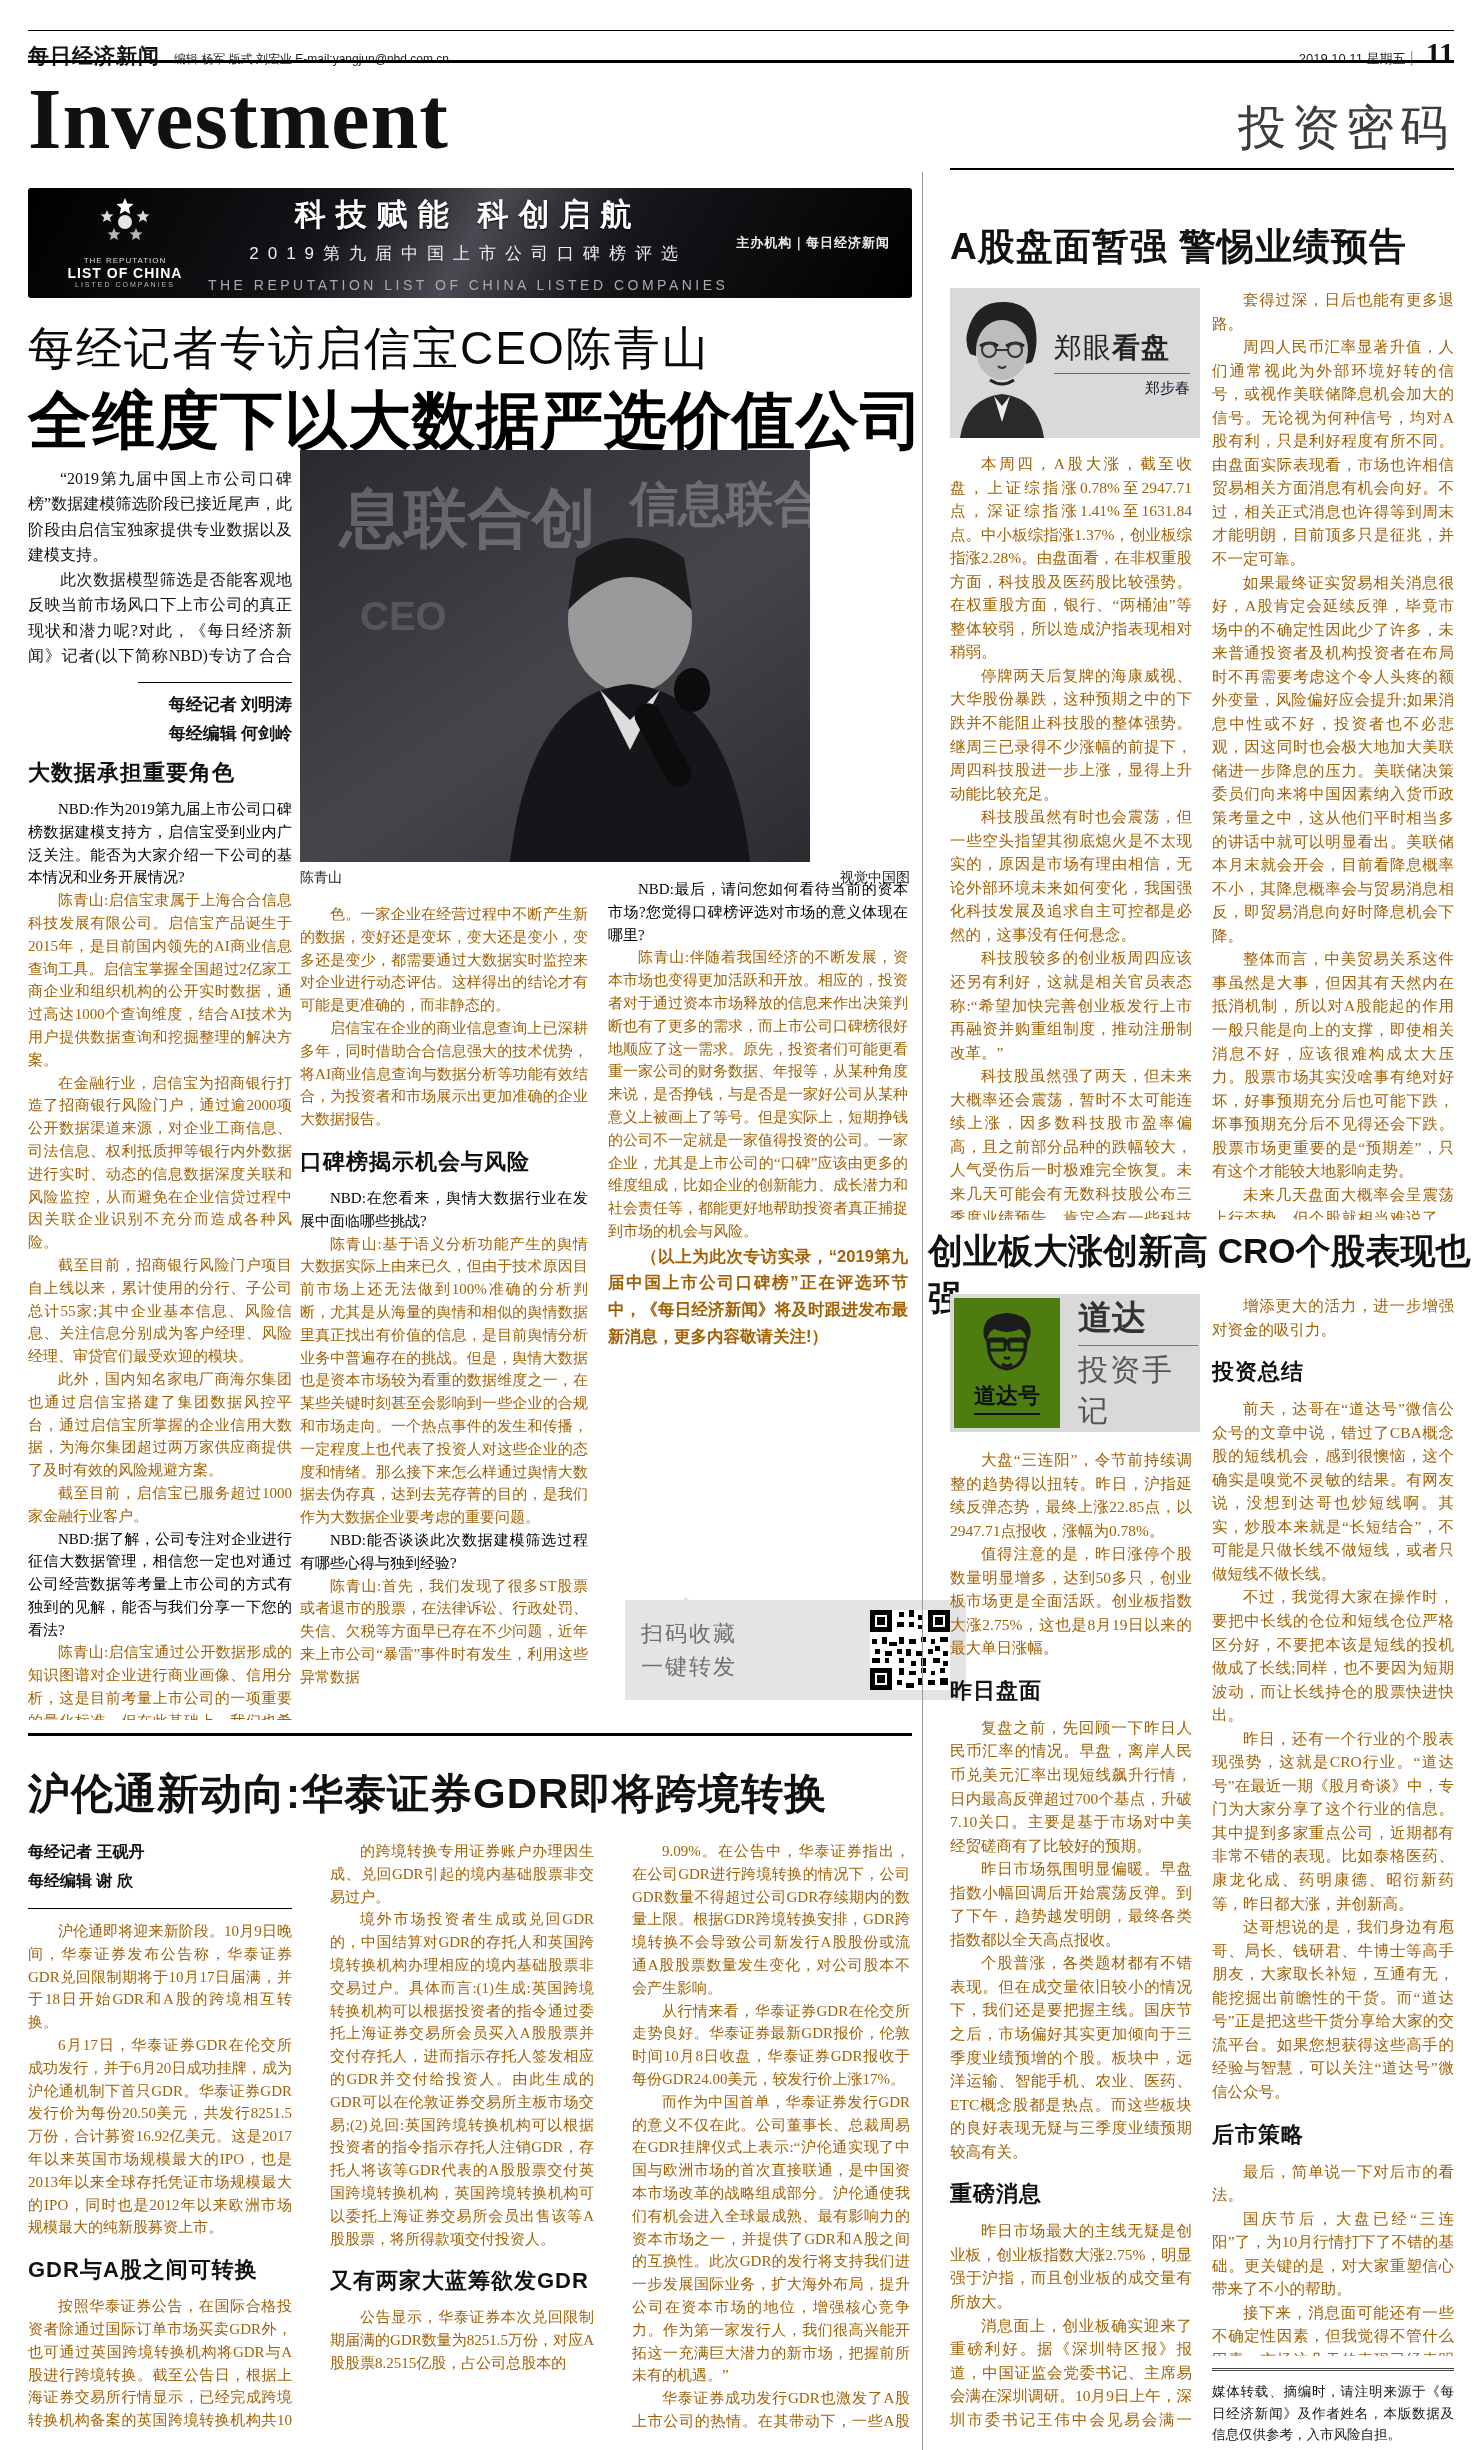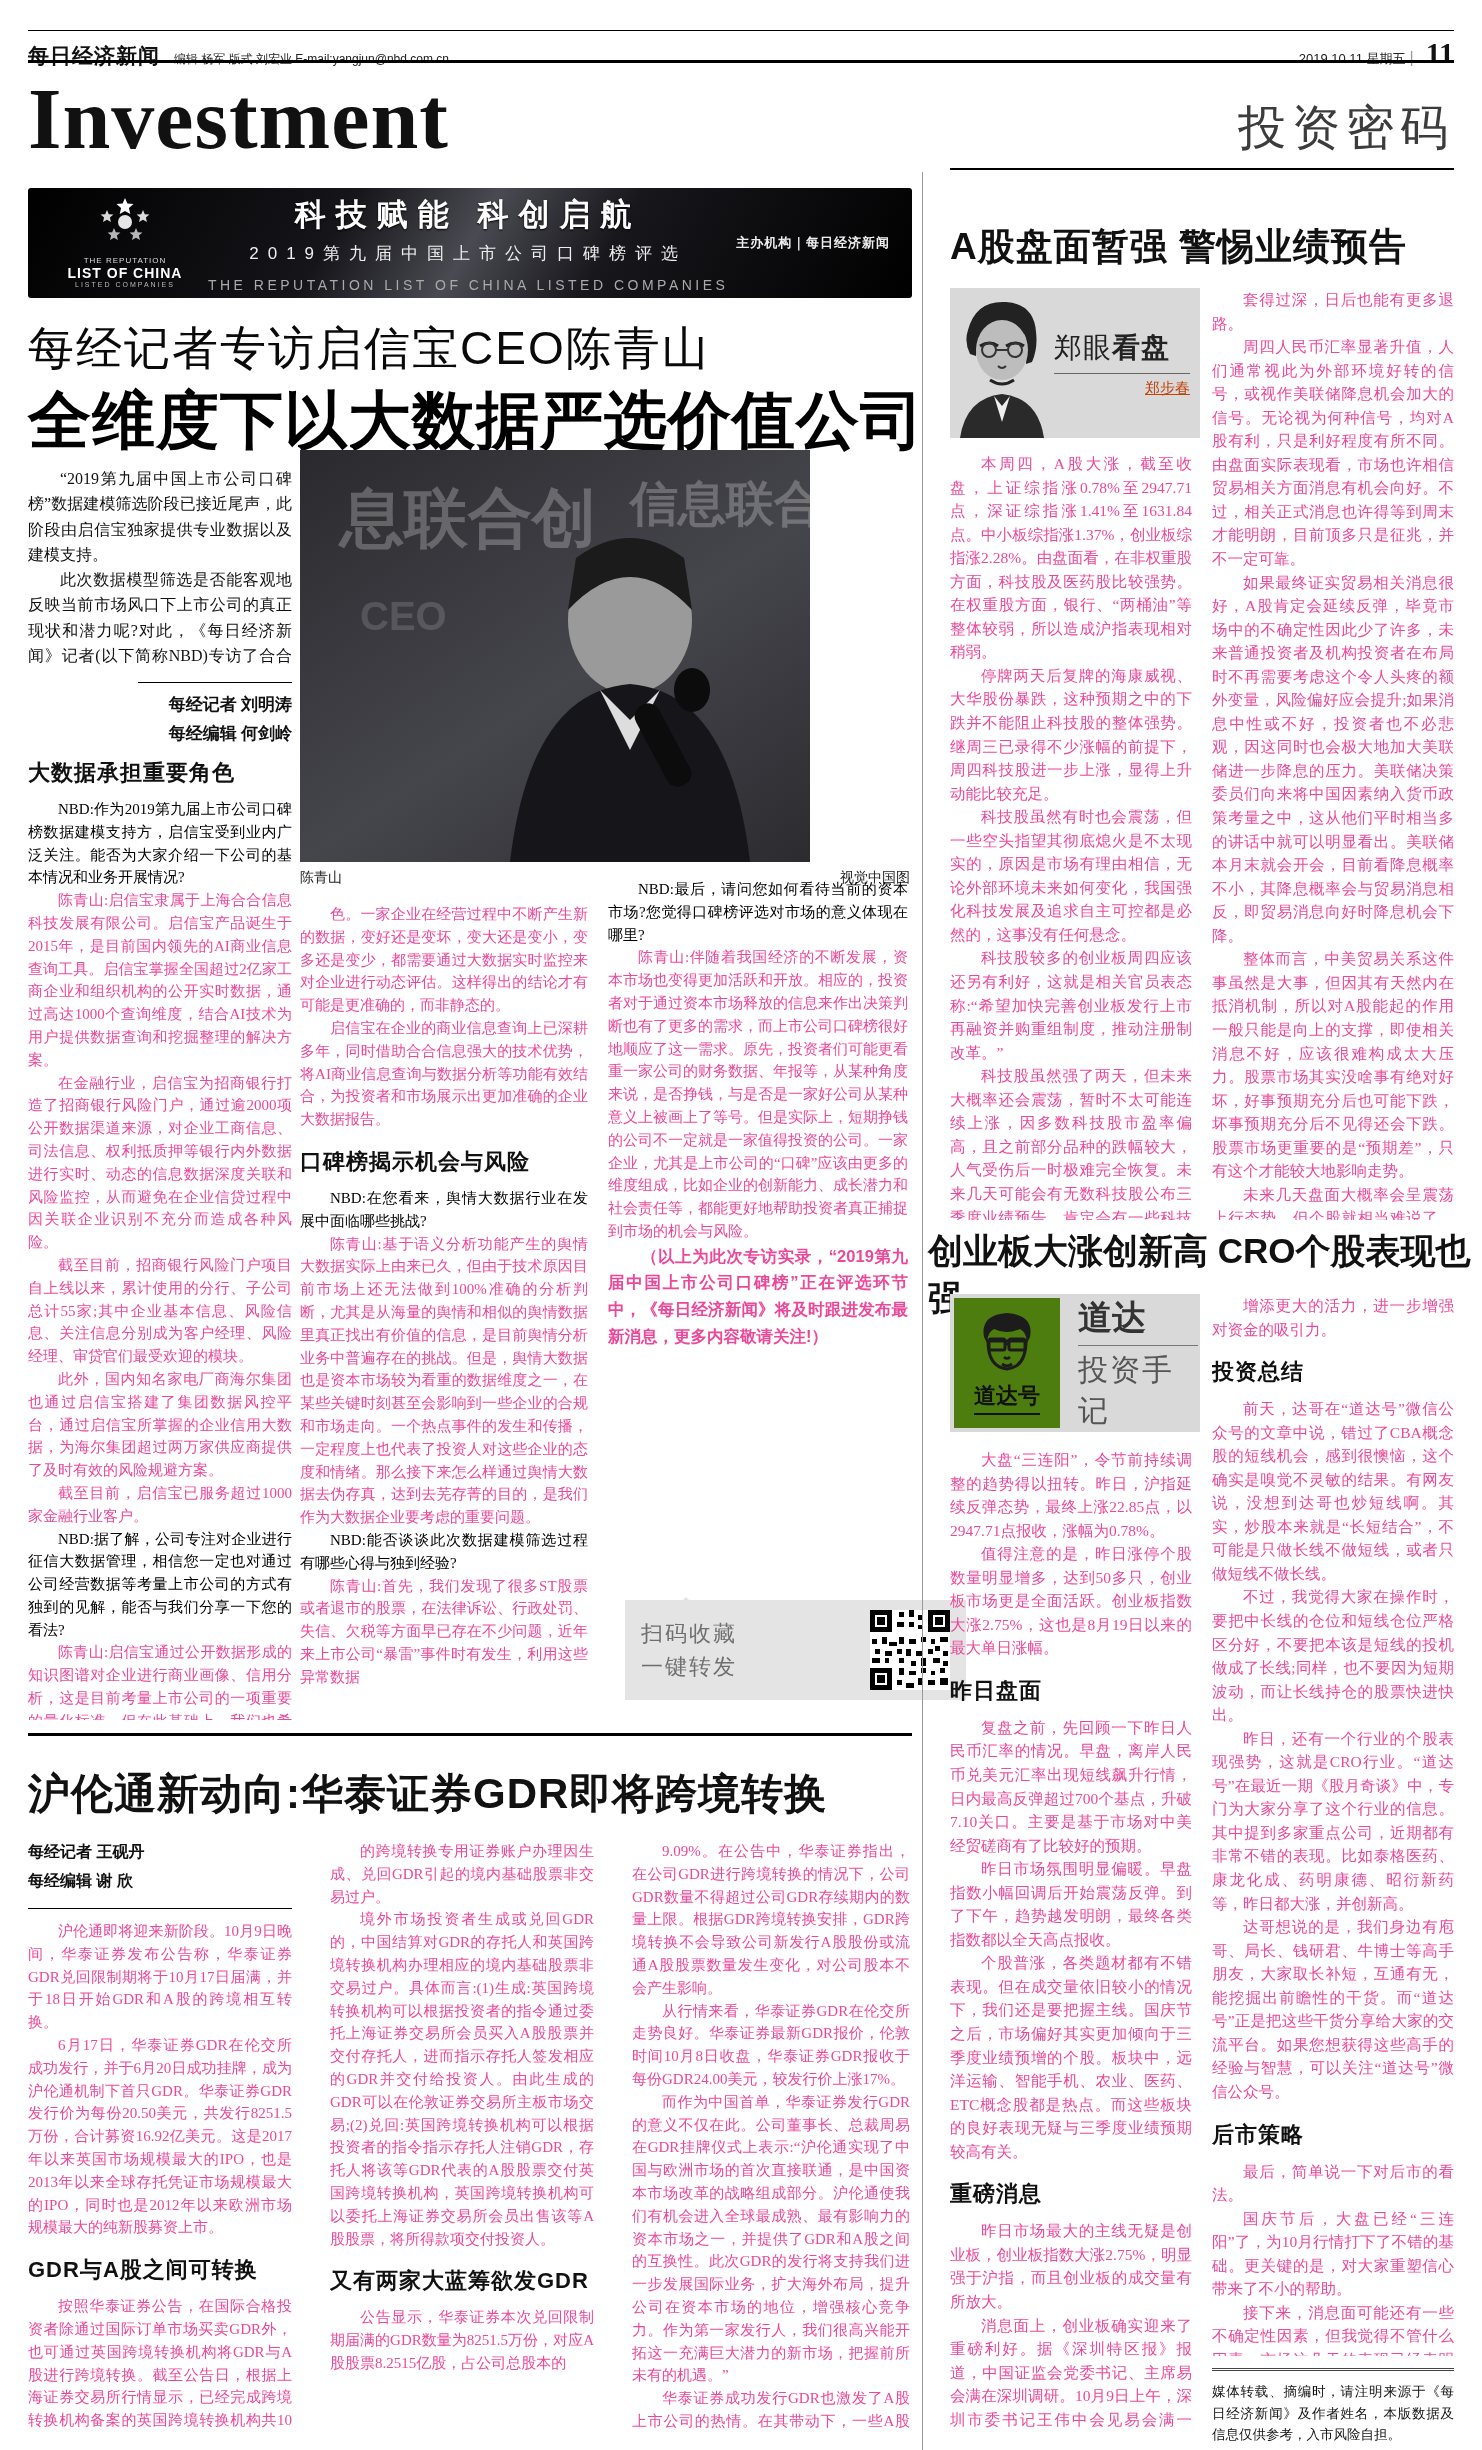--- a/index.html
+++ b/index.html
@@ -33,21 +33,21 @@
   .banner-sub-en { font-size:14px; letter-spacing:3.5px; color:#aaa; margin-top:12px; }
   .banner-host { flex:0 0 auto; font-size:13px; font-weight:bold; color:#eee; letter-spacing:1px; }
 
   
   .kicker { font-size:46px; font-weight:500; letter-spacing:2px; color:#0a0a0a; }
   .headline-xl { font-size:63px; font-weight:900; letter-spacing:1px; color:#000; }
   .intro { font-family:"Liberation Serif", serif; font-size:16px; line-height:1.58; text-align:justify; color:#111; }
   .intro p { text-indent:2em; }
   .byline-box { border-top:1.5px solid #000; padding-top:8px; text-align:right; font-family:"Liberation Serif", serif; font-weight:bold; font-size:17px; line-height:1.7; }
   .col { overflow:hidden; text-align:justify; }
-  .para { font-family:"Liberation Serif", serif; font-size:inherit; line-height:1.52; text-indent:2em; color:#ec4899; }
+  .para { font-family:"Liberation Serif", serif; font-size:inherit; line-height:1.52; text-indent:2em; color:#a16207; }
   .para.q { font-weight:normal; color:#000; }
   .para.note { font-weight:bold; font-family:"Liberation Sans", sans-serif; font-size:16.5px; line-height:1.62; }
   .col-sub { font-family:"Liberation Sans", sans-serif; font-weight:bold; font-size:22px; margin:16px 0 10px; text-indent:0; letter-spacing:1px; }
   .col-sub:first-child { margin-top:0; }
 
   .photo-frame { background:#2e2e2e; overflow:hidden; }
   .caption-row { display:flex; justify-content:space-between; font-size:14px; color:#222; font-family:"Liberation Serif", serif; }
 
   .qr-box { background:#e4e4e4; display:flex; align-items:center; justify-content:space-between; padding:10px 16px; }
   .qr-box:before { content:""; position:absolute; top:-12px; left:52px; border:9px solid transparent; border-bottom-color:#e4e4e4; }
@@ -58,21 +58,21 @@
   .byline-sm { font-size:16px; font-weight:bold; line-height:1.8; border-bottom:1.5px solid #000; padding-bottom:12px; }
 
   
   .v-rule { width:1px; background:#999; }
   .sb-headline { font-size:37px; font-weight:800; letter-spacing:1px; }
   .sb-headline2 { font-size:35px; font-weight:800; letter-spacing:0; }
   .zheng-box { background:#d9d9d9; display:flex; overflow:hidden; }
   .zheng-brand { flex:1; display:flex; flex-direction:column; justify-content:center; padding-right:10px; }
   .zheng-name { font-size:28px; letter-spacing:1px; color:#222; border-bottom:1px solid #666; padding-bottom:6px; }
   .zheng-name b { font-weight:800; }
-  .zheng-author { font-size:15px; text-align:right; margin-top:5px; color:#c2410c;text-decoration:underline; }
+  .zheng-author { font-size:15px; text-align:right; margin-top:5px; color:#0f172a; }
   .daoda-box { background:#d9d9d9; display:flex; overflow:hidden; }
   .daoda-left { background:#4d7c0f; width:106px; flex:0 0 auto; display:flex; flex-direction:column; align-items:center; justify-content:center; margin:4px; }
   .daoda-badge { font-size:22px; font-weight:bold; border-bottom:2px solid #111; padding-bottom:2px; margin-top:2px; }
   .daoda-right { flex:1; display:flex; flex-direction:column; justify-content:center; padding-left:14px; }
   .daoda-r1 { font-size:34px; font-weight:600; color:#333; border-bottom:1px solid #777; display:inline-block; width:120px; padding-bottom:4px; }
   .daoda-r2 { font-size:30px; color:#555; margin-top:4px; letter-spacing:2px; }
   .sb-footer { border-top:3px double #444; padding-top:10px; font-size:13.5px; line-height:1.6; font-family:"Liberation Serif", serif; text-align:justify; }
 </style>
 </head>
 <body>

